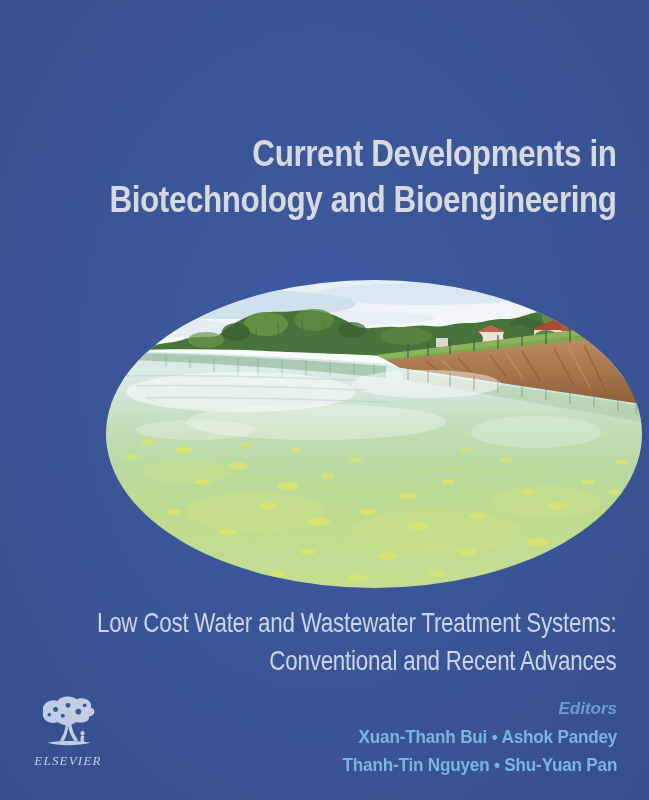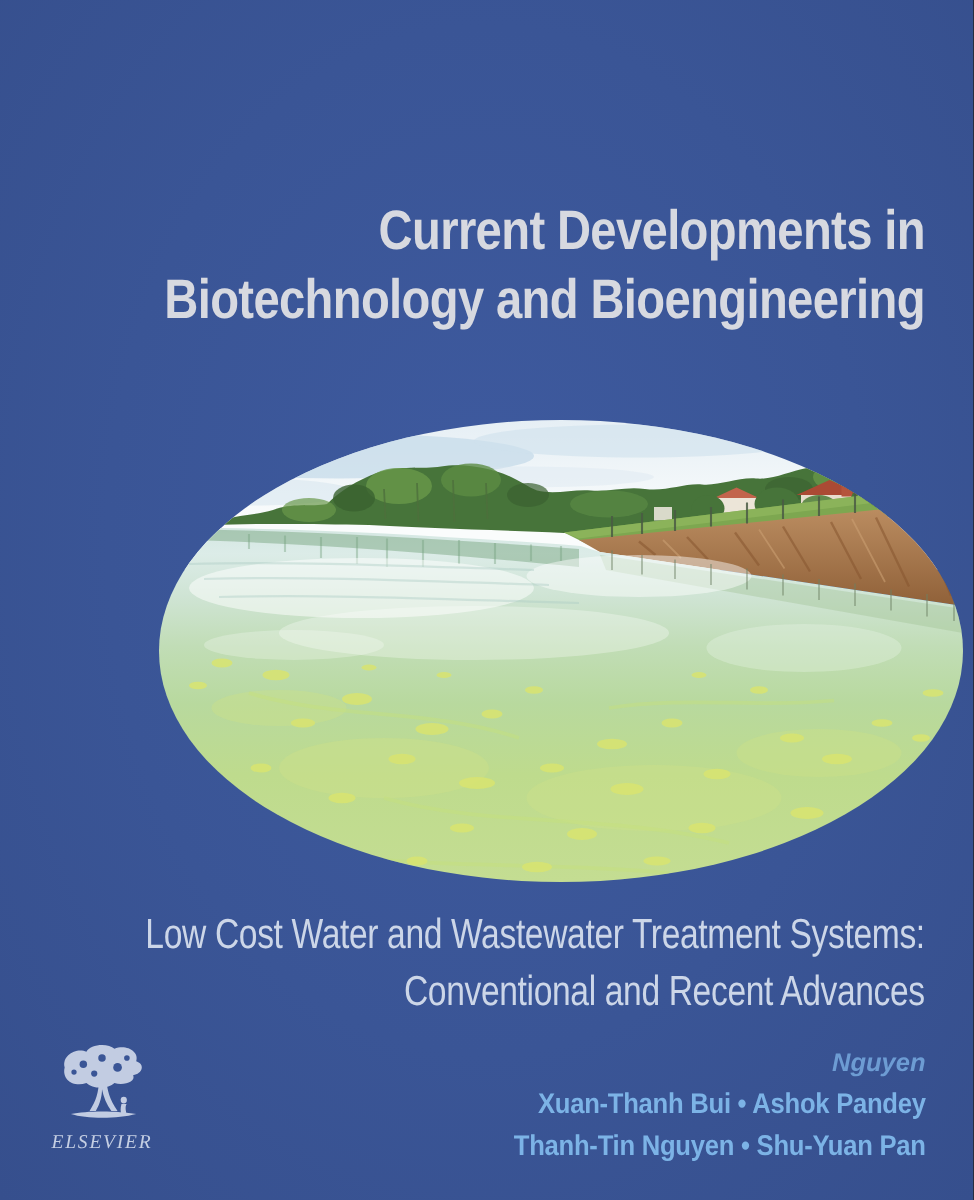--- a/index.html
+++ b/index.html
@@ -210,20 +210,20 @@
         <circle cx="40" cy="16" r="2.8"></circle>
           <circle cx="25" cy="20" r="2"></circle>
         <circle cx="46" cy="10" r="1.8"></circle>
           <circle cx="12" cy="19" r="1.7"></circle>
       </g>
     </svg>
     <div class="publisher-name">ELSEVIER</div>
   </div>
 
   <div class="editors">
-    <div class="editors-label">Nguyen</div>
+    <div class="editors-label">Editors</div>
     <div class="editor-names">
       <div>Xuan-Thanh Bui • Ashok Pandey</div>
       <div>Thanh-Tin Nguyen • Shu-Yuan Pan</div>
     </div>
   </div>
 
 </div>
 
 </body></html>

